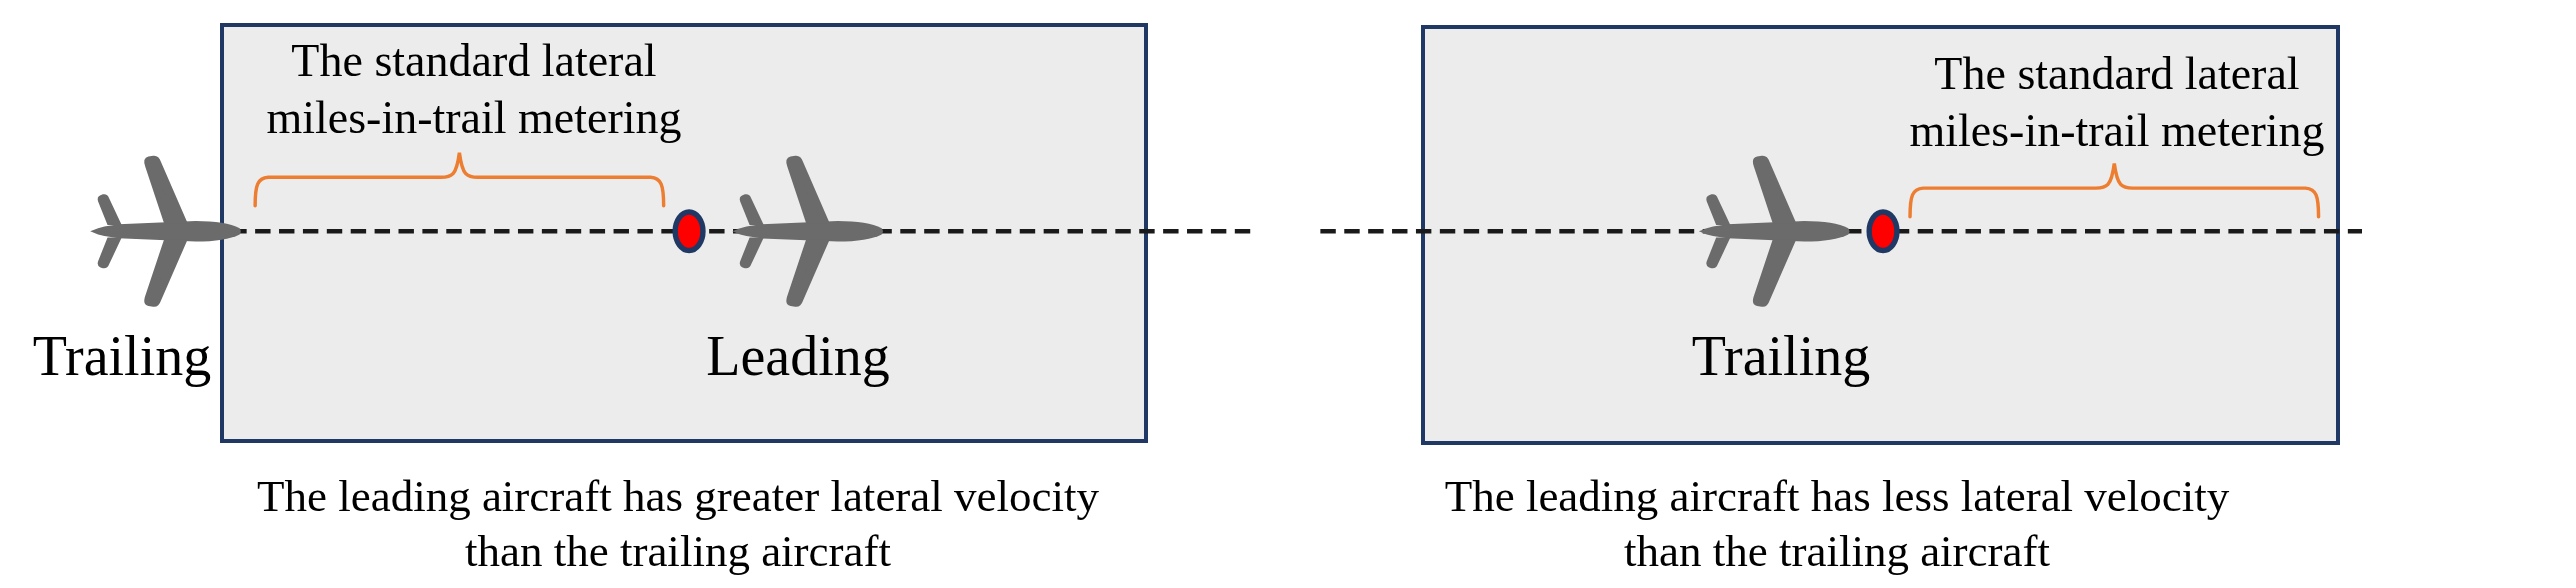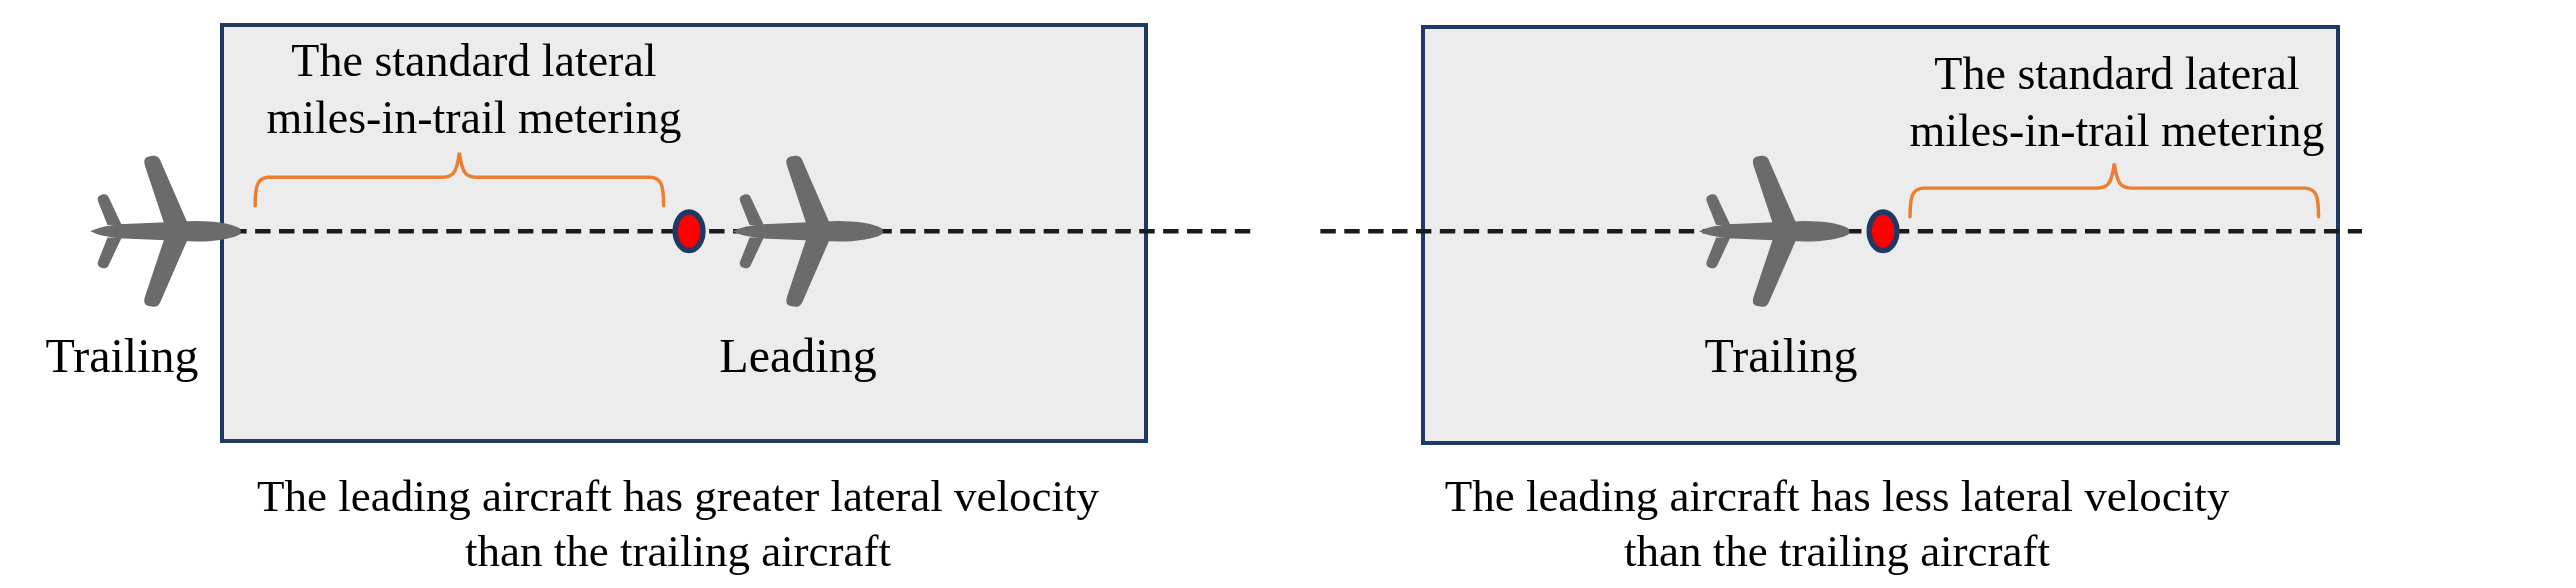--- a/index.html
+++ b/index.html
@@ -38,21 +38,21 @@
     position: absolute;
     transform: translateX(-50%);
     text-align: center;
     white-space: nowrap;
   }
   .annotation {
     font-size: 46px;
     line-height: 57px;
   }
   .big-label {
-    font-size: 48px;
+    font-size: 56px;
     line-height: 68px;
   }
   .caption {
     font-size: 45px;
     line-height: 55px;
   }
   .ann-left   { left: 474px;  top: 32px;  }
   .ann-right  { left: 2117px; top: 45px;  }
   .lbl-trailing-left  { left: 122px;  top: 322px; }
   .lbl-leading-left   { left: 798px; top: 322px; }

